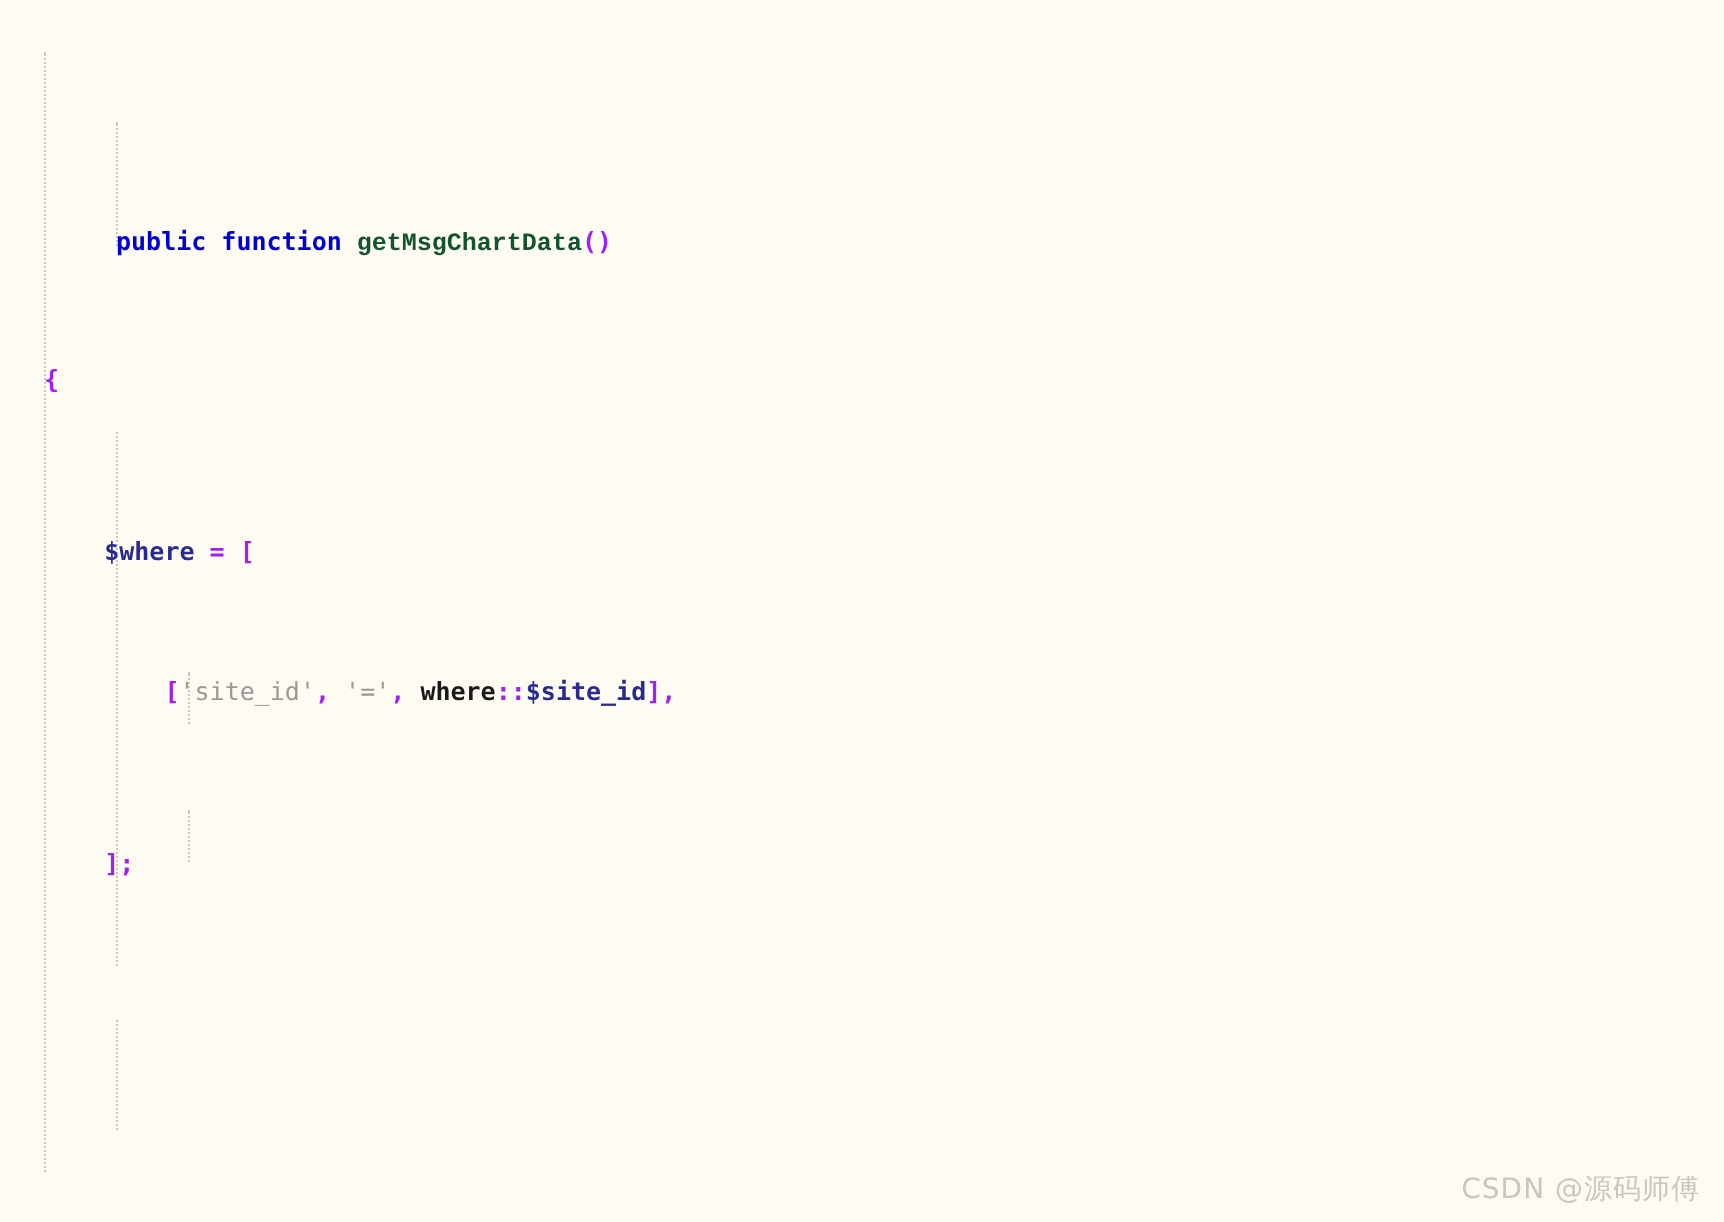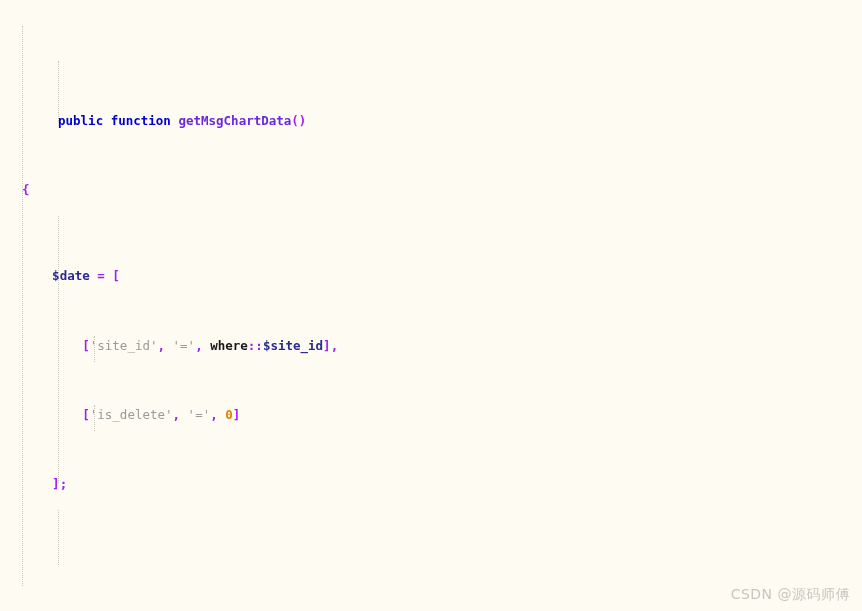--- a/index.html
+++ b/index.html
@@ -37,21 +37,21 @@
     pointer-events: none;
   }
   .guide {
     position: absolute;
     width: 1px;
     border-left: 1px dotted #c9c6bb;
   }
 
   
   .kw    { color: #0000d0; font-weight: bold; padding-left: 36px; }            
-  .fn    { color: #6d28d9; font-weight: bold; }            
+  .fn    { color: #14532d; font-weight: bold; font-family: Liberation Mono, monospace; }            
   .bfn   { color: #0000c0; font-weight: bold; }            
   .var   { color: #2b2b8f; font-weight: bold; }            
   .punc  { color: #a020f0; font-weight: bold; }            
   .str   { color: #9a9a9a; }                               
   .num   { color: #e08000; font-weight: bold; }            
   .op    { color: #a020f0; font-weight: bold; }            
   .cls   { color: #1a1a1a; font-weight: bold; }
 
   #watermark {
     position: absolute;
@@ -80,25 +80,24 @@
       <div class="guide" style="left:94px; top:336px; height:26px;"></div>
       <div class="guide" style="left:94px; top:405px; height:26px;"></div>
     </div>
 
     
     <div class="ln"><span class="kw">public function </span><span class="fn">getMsgChartData</span><span class="punc">()</span></div>
     
     <div class="ln"><span class="punc">{</span></div>
     
     
-    <div class="ln">    <span class="var">$date</span> <span class="op">=</span> <span class="punc">[</span></div>
+    <div class="ln">    <span class="var">$where</span> <span class="op">=</span> <span class="punc">[</span></div>
     
     <div class="ln">        <span class="punc">[</span><span class="str">'site_id'</span><span class="punc">,</span> <span class="str">'='</span><span class="punc">,</span> <span class="cls">where</span><span class="punc">::</span><span class="var">$site_id</span><span class="punc">],</span></div>
     
-    <div class="ln">        <span class="punc">[</span><span class="str">'is_delete'</span><span class="punc">,</span> <span class="str">'='</span><span class="punc">,</span> <span class="num">0</span><span class="punc">]</span></div>
     
     <div class="ln">    <span class="punc">];</span></div>
     
     <div class="ln"> </div>
     
     
     
     
     
     

